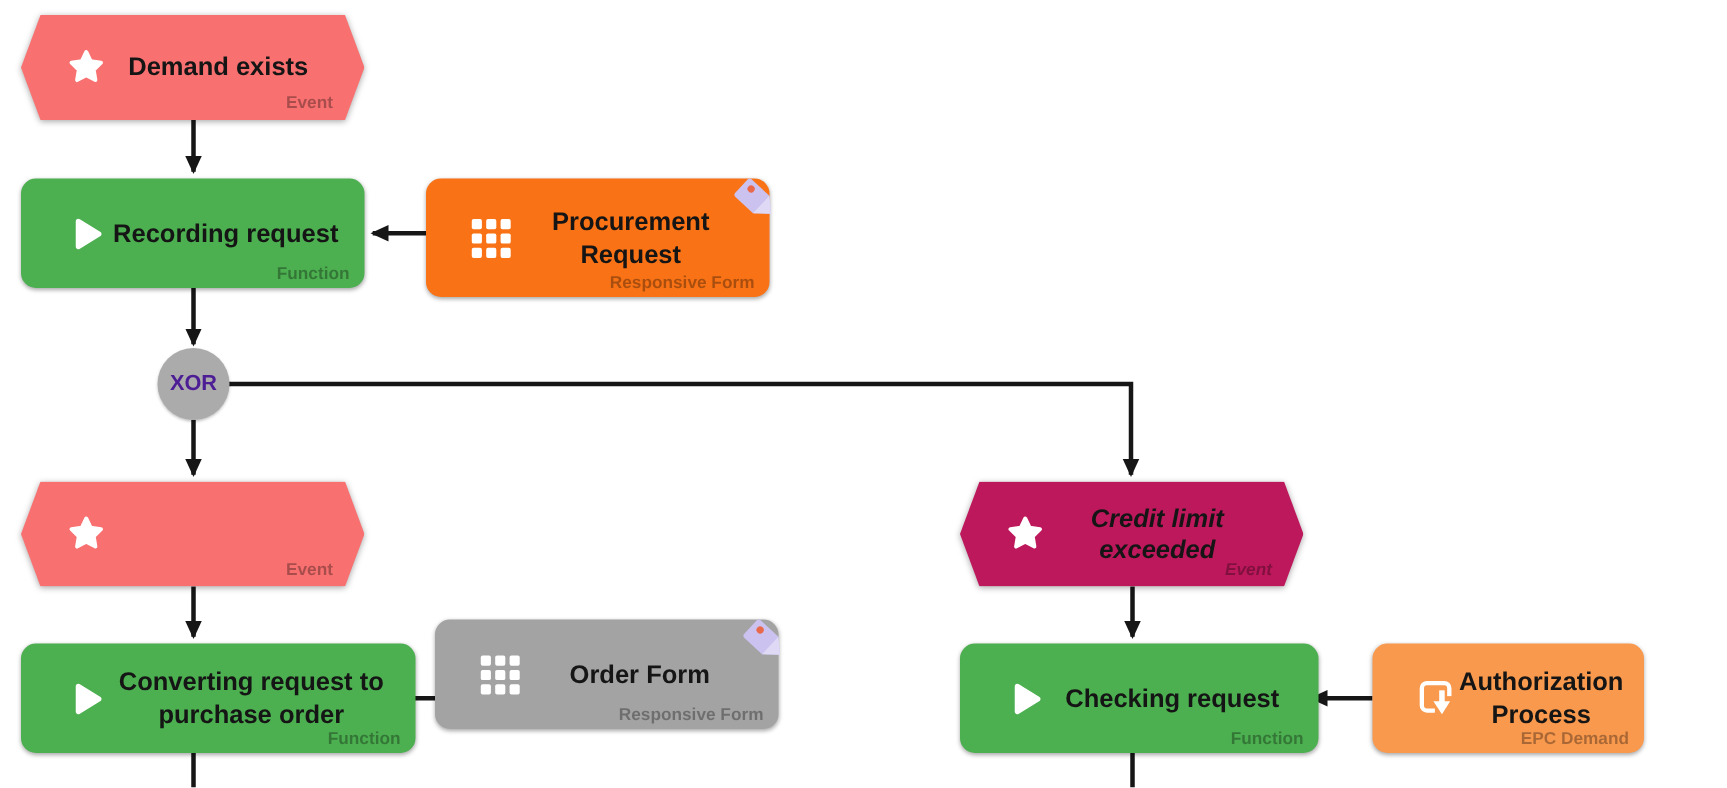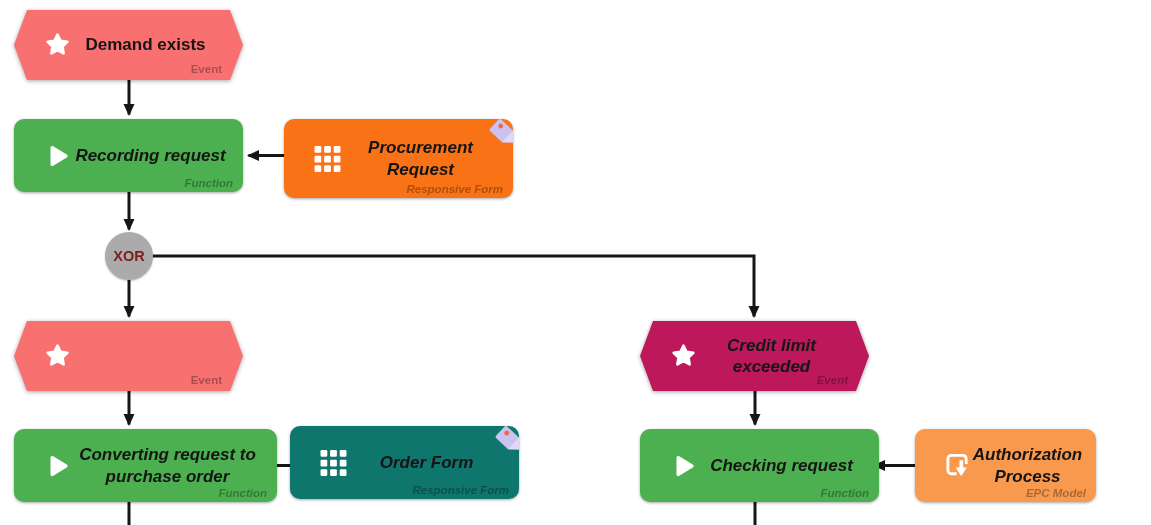--- a/index.html
+++ b/index.html
@@ -21,21 +21,20 @@
     stroke: #161616;
     stroke-width: 3;
   }
   .node {
     position: absolute;
     box-sizing: border-box;
   }
   .rect-node {
     border-radius: 10px;
     box-shadow: 0 1px 3px rgba(0,0,0,0.35);
-    font-style: italic;
   }
   .event-node {
     clip-path: polygon(13px 0%, calc(100% - 13px) 0%, 100% 50%, calc(100% - 13px) 100%, 13px 100%, 0% 50%);
   }
   .event-wrap {
     position: absolute;
     filter: drop-shadow(0 1px 2px rgba(0,0,0,0.35));
   }
   .event-wrap .event-node { position: absolute; left: 0; top: 0; width: 100%; height: 100%; }
   .node-icon {
@@ -65,21 +64,21 @@
   }
   .event-node .node-title { right: 22px; }
   .event-node .type-label { right: 21px; bottom: 5px; }
   .connector-node {
     border-radius: 50%;
     display: flex;
     align-items: center;
     justify-content: center;
     font-size: 14.5px;
     font-weight: bold;
-    color: #7f1d1d;
+    color: #4c1d95;
     box-shadow: 0 1px 2px rgba(0,0,0,0.25);
   }
   .tag-badge {
     position: absolute;
     width: 40px; height: 40px;
     right: -13px; top: -4px;
   }
 </style>
 </head>
 <body>
@@ -186,21 +185,21 @@
   <div class="node rect-node" style="left: 14px; top: 429px; width: 263px; height: 73px; background-color: rgb(76, 175, 80);">
     <span class="node-icon">
       <svg viewBox="0 0 26 26" width="27" height="27">
           <polygon points="8,5 21,13 8,21" fill="#ffffff" stroke="#ffffff" stroke-width="3.5" stroke-linejoin="round"></polygon>
         </svg>
     </span>
     <span class="node-title">Converting request to purchase order</span>
     <span class="type-label">Function</span>
   </div>
 
-  <div class="node rect-node" style="left: 290px; top: 426px; width: 229px; height: 73px; background-color: #0f766e;">
+  <div class="node rect-node" style="left: 290px; top: 413px; width: 229px; height: 73px; background-color: #a3a3a3;">
     <span class="node-icon">
       <svg viewBox="0 0 26 26" width="27" height="27">
         <g fill="#ffffff">
           <rect x="0.5" y="0.5" width="6.5" height="6.5" rx="1.2"></rect>
             <rect x="9.75" y="0.5" width="6.5" height="6.5" rx="1.2"></rect>
             <rect x="19" y="0.5" width="6.5" height="6.5" rx="1.2"></rect>
           <rect x="0.5" y="9.75" width="6.5" height="6.5" rx="1.2"></rect>
             <rect x="9.75" y="9.75" width="6.5" height="6.5" rx="1.2"></rect>
             <rect x="19" y="9.75" width="6.5" height="6.5" rx="1.2"></rect>
           <rect x="0.5" y="19" width="6.5" height="6.5" rx="1.2"></rect>
@@ -235,16 +234,16 @@
   <div class="node rect-node" style="left: 915px; top: 429px; width: 181px; height: 73px; background-color: rgb(248, 153, 78);">
     <span class="node-icon">
       <svg viewBox="0 0 28 28" width="27" height="27">
         <rect x="3" y="3" width="19" height="19" rx="3.5" fill="none" stroke="#ffffff" stroke-width="3"></rect>
         <rect x="12" y="12" width="16" height="16" fill="#F8994E"></rect>
         <rect x="15" y="8" width="3.8" height="10" fill="#ffffff"></rect>
         <path d="M11,15.5 h11.6 L16.9,24.5 z" fill="#ffffff"></path>
       </svg>
     </span>
     <span class="node-title">Authorization Process</span>
-    <span class="type-label">EPC Model</span>
+    <span class="type-label">EPC Demand</span>
   </div>
 
 </div>
 
 </body></html>

